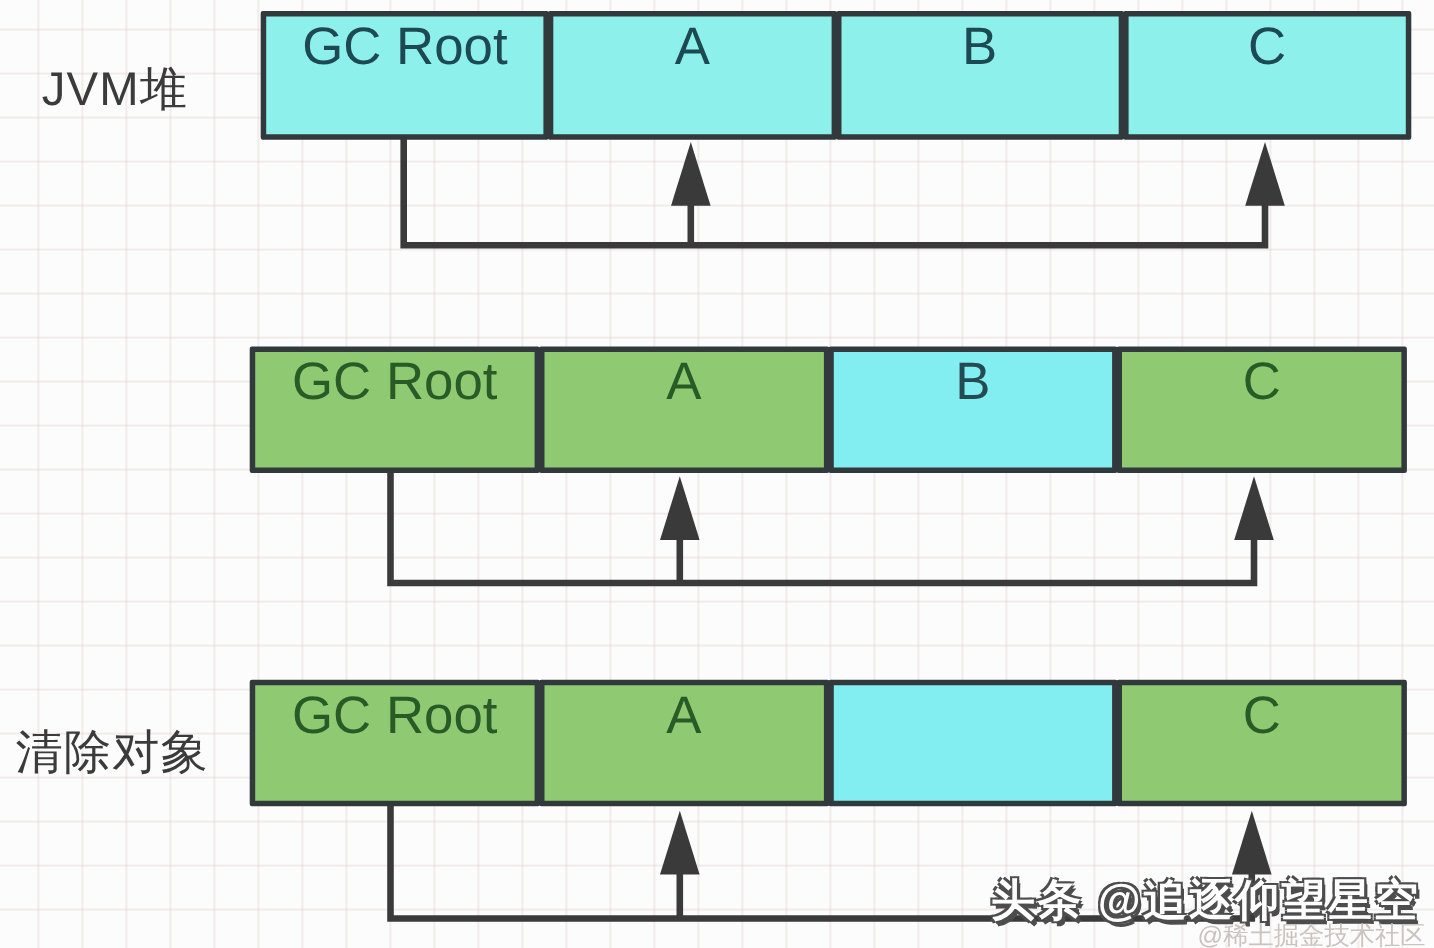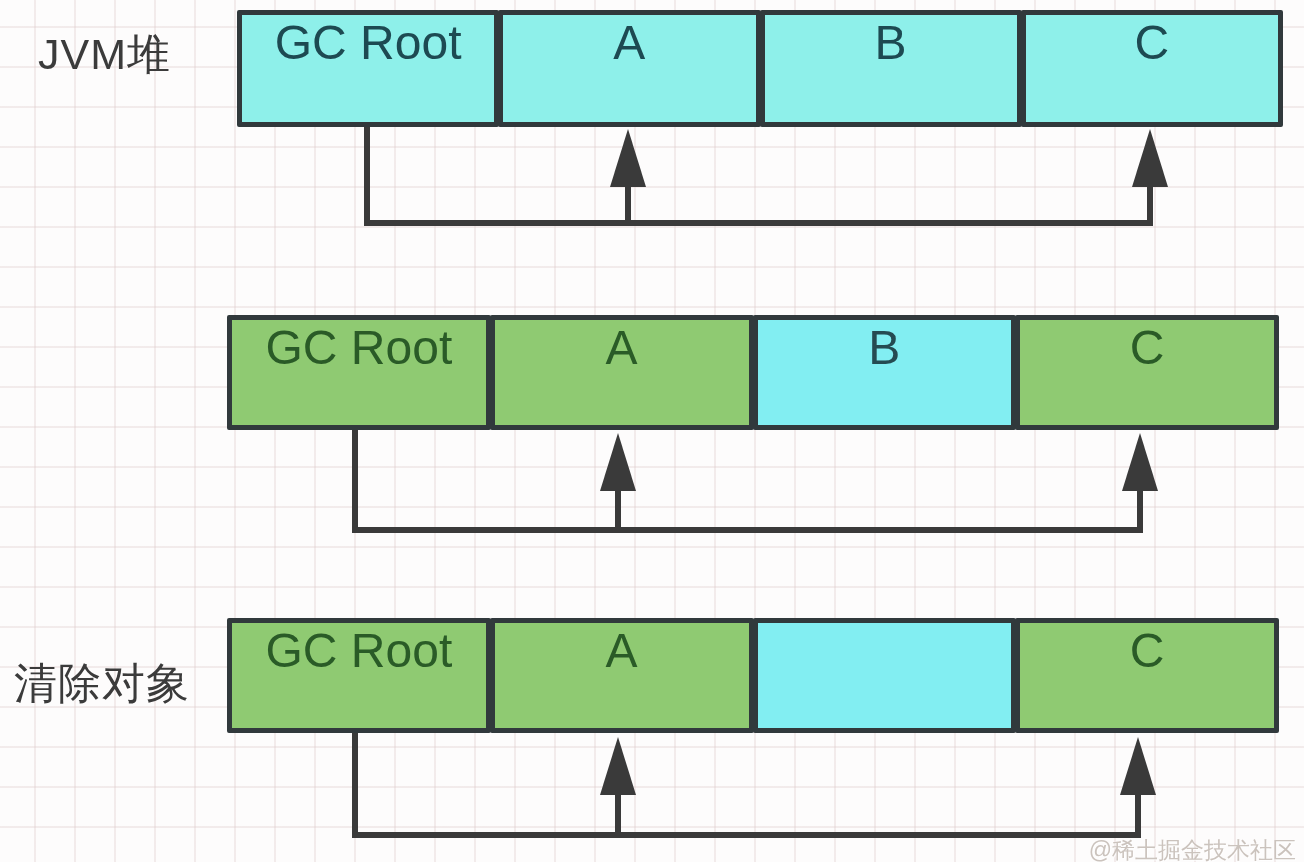--- a/index.html
+++ b/index.html
@@ -95,21 +95,21 @@
     </g>
 
     <g>
       <path d="M355 732 L355 835 L1138 835 L1138 794"></path>
       <path d="M618 835 L618 794"></path>
       <polygon points="618,737 600,795 636,795"></polygon>
       <polygon points="1138,737 1120,795 1156,795"></polygon>
     </g>
   </svg>
 
-  <div class="row-label" style="left:38px; top:26px;">JVM堆</div>
+  <div class="row-label" style="left:38px; top:52px;">JVM堆</div>
   <div class="boxes" style="left:237px; top:10px; width:1045px; height:117px;">
     <div class="cell cyan">
       <span>GC Root</span>
     </div>
     <div class="cell cyan">
       <span>A</span>
     </div>
     <div class="cell cyan">
       <span>B</span>
     </div>
@@ -142,15 +142,16 @@
       <span>A</span>
     </div>
     <div class="cell cyanb">
       <span></span>
     </div>
     <div class="cell green">
       <span>C</span>
     </div>
   </div>
 
+  <div class="wm-line1">头条 @追逐仰望星空</div>
   <div class="wm-line2">@稀土掘金技术社区</div>
 
 </div>
 
 </body></html>

